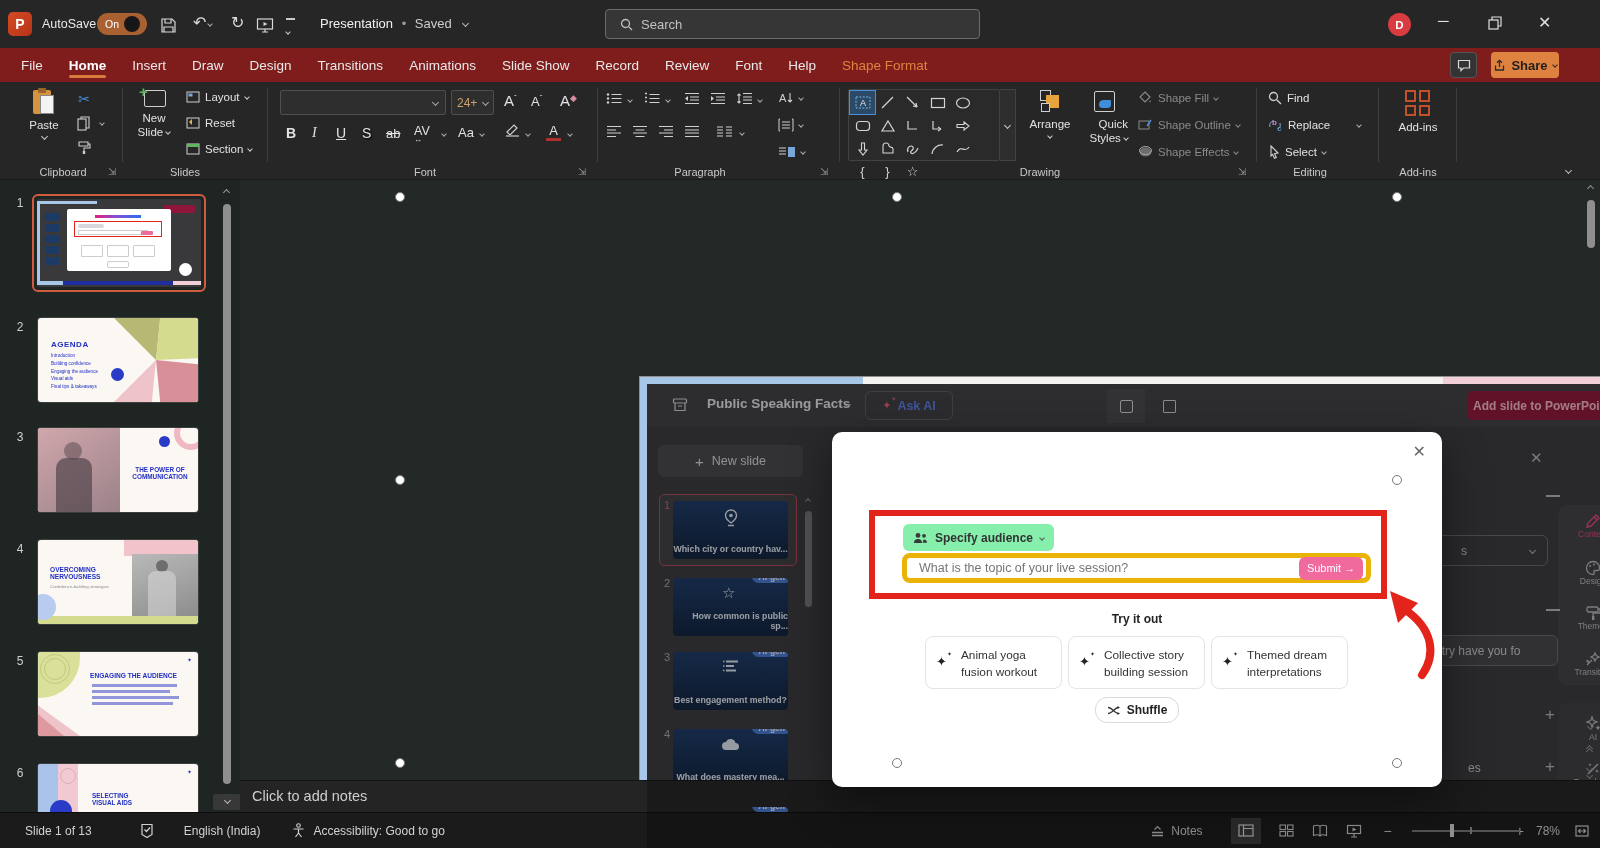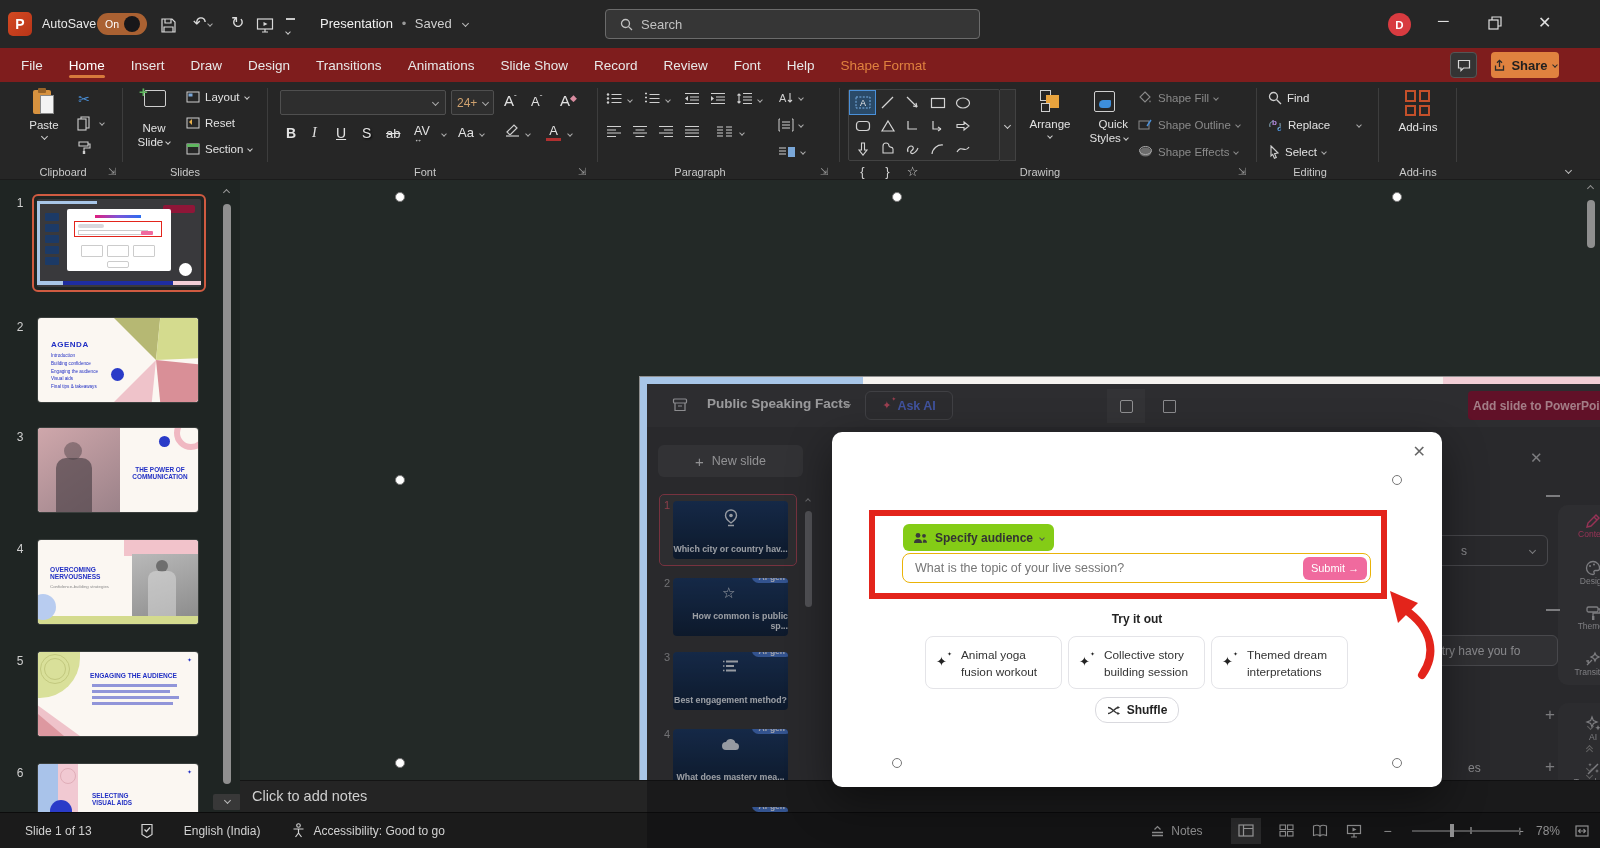--- a/index.html
+++ b/index.html
@@ -98,21 +98,21 @@
       <svg width="14" height="14" viewBox="0 0 14 14">
           <rect x="1" y="4" width="9" height="9" fill="none" stroke="#e0e0e0" stroke-width="1.2"></rect>
           <path d="M4 4 V1 h9 v9 h-3" fill="none" stroke="#e0e0e0" stroke-width="1.2"></path>
         </svg>
     </div>
     <span class="abs" style="left:1538px;top:13px;font-size:16px;color:#e0e0e0">✕</span>
   </div>
 
   <div class="menubar">
     <span class="tab" style="margin-left:8px">File</span>
-    <span class="tab" style="font-weight:normal;color:#fff"><span>Home</span><span class="abs" style="left:13px;right:13px;bottom:3px;height:3px;background:#d77a3c;border-radius:2px"></span></span>
+    <span class="tab" style="font-weight:bold;color:#fff"><span>Home</span><span class="abs" style="left:13px;right:13px;bottom:3px;height:3px;background:#d77a3c;border-radius:2px"></span></span>
     <span class="tab">Insert</span>
     <span class="tab">Draw</span>
     <span class="tab">Design</span>
     <span class="tab">Transitions</span>
     <span class="tab">Animations</span>
     <span class="tab">Slide Show</span>
     <span class="tab">Record</span>
     <span class="tab">Review</span>
     <span class="tab">Font</span>
     <span class="tab">Help</span>
@@ -161,21 +161,21 @@
     </div>
     <div class="glabel" style="left:28px;width:70px">Clipboard</div>
     <span class="launch" style="left:108px">⇲</span>
     <div class="vdiv" style="left:122px"></div>
 
     <div class="rbtn" style="left:130px;top:6px;width:48px;text-align:center">
       <div style="width:26px;height:20px;margin:0 auto;position:relative">
         <div class="abs" style="left:3px;top:2px;width:22px;height:17px;border:1.3px solid #cfcfcf;border-radius:2px"></div>
         <div class="abs" style="left:-2px;top:-4px;color:#5fb65f;font-size:15px;font-weight:bold;line-height:1">+</div>
       </div>
-      <div style="margin-top:13px;line-height:1.25"><span>New</span><br><span>Slide</span> <span class="cv" style="color:#ccc;width:4px;height:4px"></span></div>
+      <div style="margin-top:3px;line-height:1.25"><span>New</span><br><span>Slide</span> <span class="cv" style="color:#ccc;width:4px;height:4px"></span></div>
     </div>
     <div class="rbtn rowtxt" style="left:186px;top:9px">
       <svg width="14" height="12" viewBox="0 0 14 12">
           <rect x="1" y="1" width="12" height="10" fill="none" stroke="#cfcfcf"></rect>
           <rect x="2.5" y="2.5" width="4" height="3" fill="#7aa7d8"></rect>
         </svg>
       <span>Layout</span>
         <span class="cv" style="color:#ccc;width:4px;height:4px"></span>
     </div>
     <div class="rbtn rowtxt" style="left:186px;top:35px">
@@ -768,32 +768,32 @@
         </div>
       </div>
 
       <div class="appdim"></div>
 
       <div class="modal">
         <span class="abs" style="right:16px;top:10px;font-size:16px;color:#666;font-weight:300">✕</span>
 
         <div class="abs" style="left:37px;top:78px;width:518px;height:89px;border:6px solid #e3241b;z-index:3;pointer-events:none"></div>
 
-        <div class="abs" style="left:71px;top:92px;height:27px;background:#84cc16;border-radius:6px;display:flex;align-items:center;padding:0 10px;gap:7px">
+        <div class="abs" style="left:71px;top:92px;height:27px;background:#86efac;border-radius:6px;display:flex;align-items:center;padding:0 10px;gap:7px">
           <svg width="15" height="12" viewBox="0 0 15 12">
               <circle cx="5" cy="3.4" r="2.4" fill="#3a3a3a"></circle>
               <path d="M1 11 a4 4 0 0 1 8 0 Z" fill="#3a3a3a"></path>
               <circle cx="11" cy="3.8" r="1.9" fill="#3a3a3a"></circle>
               <path d="M9.5 10.8 h4.5 a3.2 3.2 0 0 0 -3.4 -3.4 Z" fill="#3a3a3a"></path>
             </svg>
           <span style="font-size:12px;font-weight:bold;color:#333">Specify audience</span>
           <span class="cv" style="color:#555;width:4px;height:4px"></span>
         </div>
 
-        <div class="abs" style="left:70px;top:121px;width:469px;height:30px;background:#fff;border:1px solid #eab308;border-radius:8px;display:flex;align-items:center">
+        <div class="abs" style="left:70px;top:121px;width:469px;height:30px;background:#fff;border:5px solid #eab308;border-radius:8px;display:flex;align-items:center">
           <input style="flex: 1 1 0%; border: none; outline: none; font-size: 12.5px; color: rgb(85, 85, 85); padding: 0px 12px; font-family: &quot;Liberation Sans&quot;, sans-serif; background: transparent;" placeholder="What is the topic of your live session?">
           <div style="width:64px;height:23px;background:#f06a9e;border-radius:6px;margin-right:3px;display:flex;align-items:center;justify-content:center;gap:3px">
             <span style="font-size:11px;font-weight:normal;color:#fff">Submit</span>
             <span style="font-size:11px;color:#fff">→</span>
           </div>
         </div>
         <div class="abs" style="left:0;right:0;top:180px;text-align:center;font-size:12px;font-weight:bold;color:#232323">Try it out</div>
         <div class="card" style="left:93px">
           <span class="spark abs" style="left:10px;top:15px">✦</span>
           <div class="abs" style="left:35px;top:10px;width:96px;font-size:11.8px;color:#333;line-height:1.45">Animal yoga fusion workout</div>

